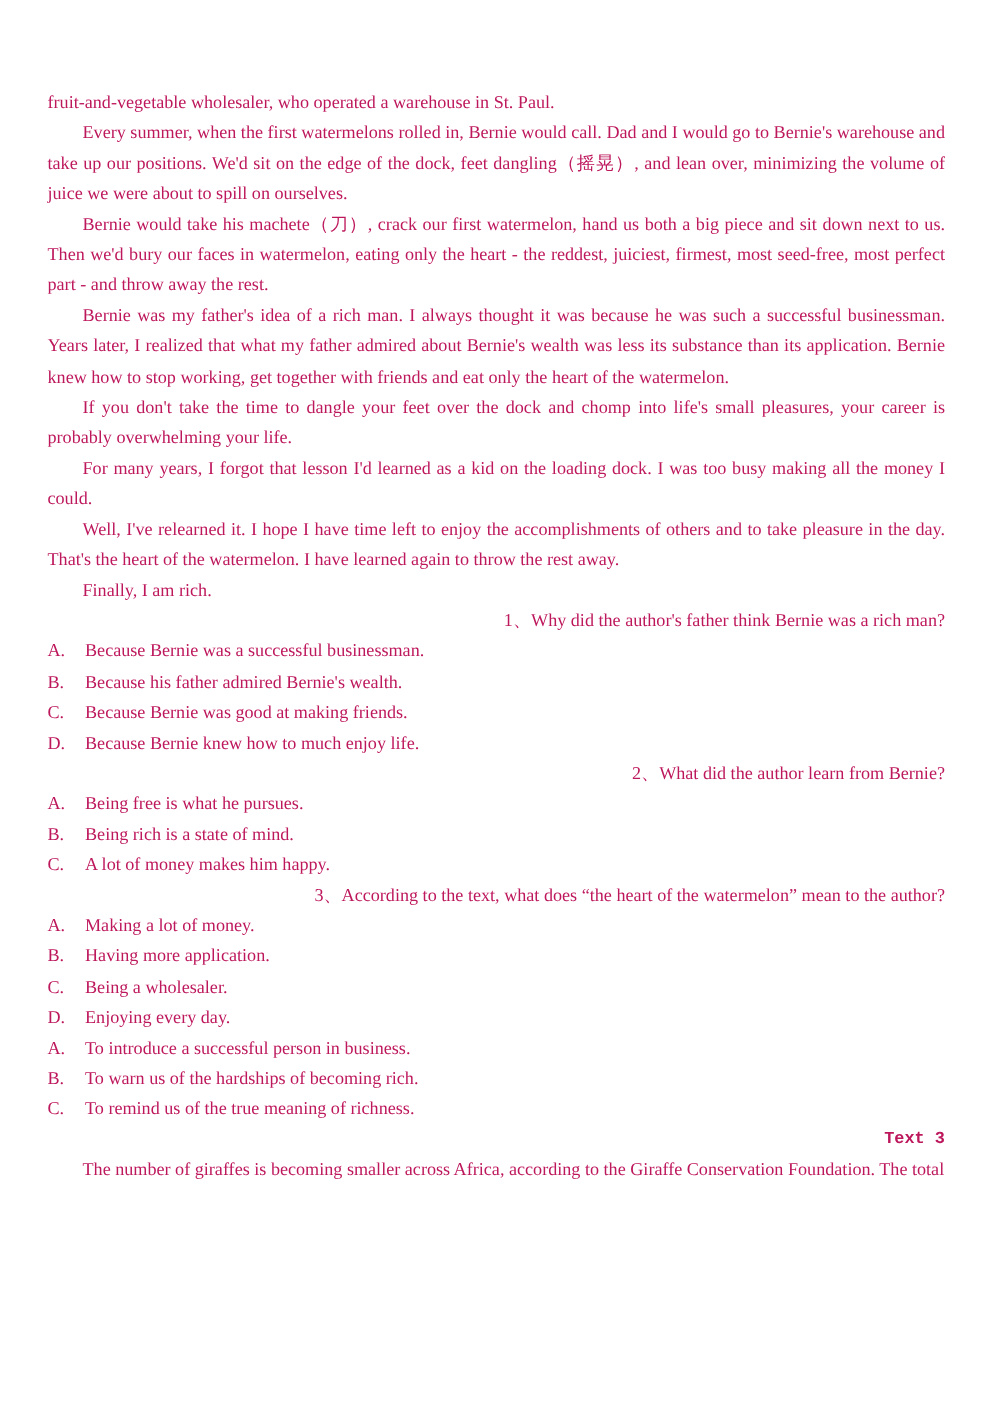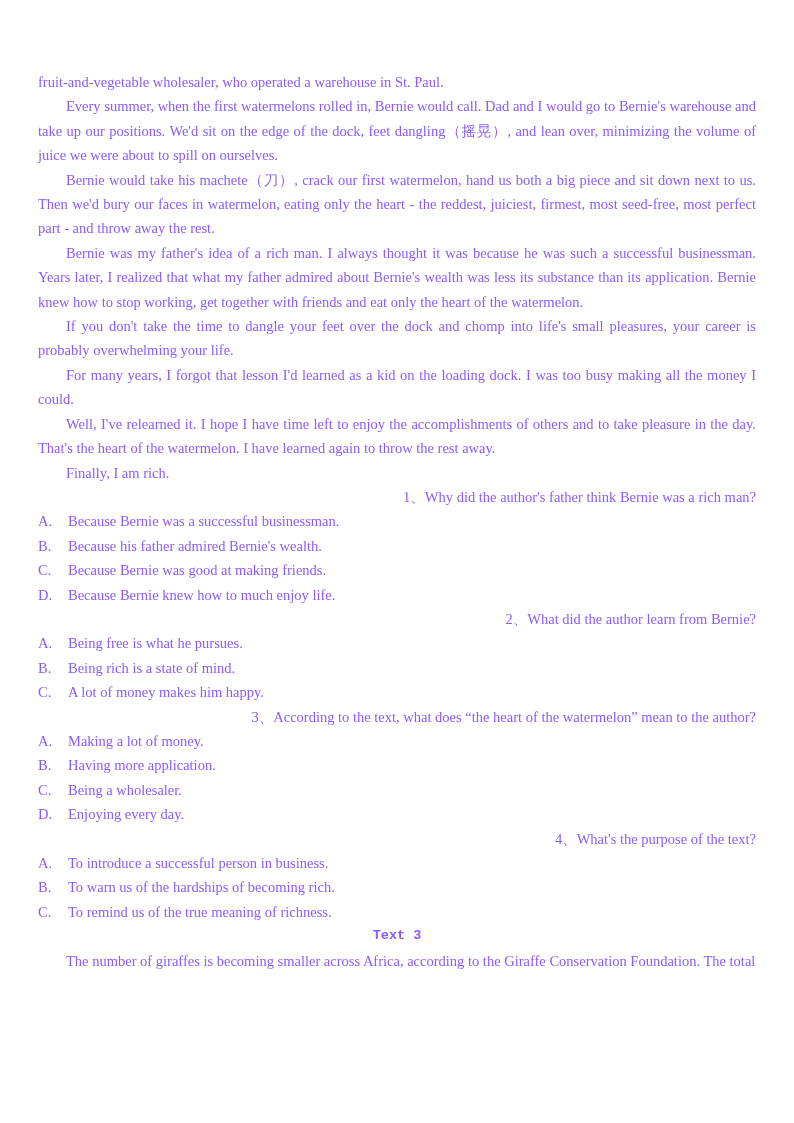--- a/index.html
+++ b/index.html
@@ -3,21 +3,21 @@
 <meta charset="utf-8">
 <style>
   * { margin: 0; padding: 0; box-sizing: border-box; }
   html, body { background: #ffffff; }
   .page {
     position: relative;
     width: 794px;
     height: 1123px;
     margin: 0 auto;
     background: #ffffff;
-    color: #8b5cf6;
+    color: #be185d;
     font-family: "Liberation Serif", serif;
     font-size: 14.5px;
     line-height: 24.4px;
     padding: 70px 38px 20px 38px;
     overflow: hidden;
   }
   .para {
     text-align: justify;
     text-indent: 28px;
   }
@@ -27,21 +27,21 @@
   }
   .option {
     text-align: left;
   }
   .option .letter {
     display: inline-block;
     min-width: 18px;
     margin-right: 12px;
   }
   .section-title {
-    text-align: center;
+    text-align: right;
     font-family: "Liberation Mono", "DejaVu Sans Mono", monospace;
     font-weight: bold;
     font-size: 13.5px;
   }
 </style>
 </head>
 <body>
 
 <div class="page">
 
@@ -75,21 +75,20 @@
 
     <div>
       <p class="stem">3、According to the text, what does “the heart of the watermelon” mean to the author?</p>
       <p class="option"><span class="letter">A.</span><span>Making a lot of money.</span></p>
       <p class="option"><span class="letter">B.</span><span>Having more application.</span></p>
       <p class="option"><span class="letter">C.</span><span>Being a wholesaler.</span></p>
       <p class="option"><span class="letter">D.</span><span>Enjoying every day.</span></p>
     </div>
 
     <div>
-      <p class="stem">4、What's the purpose of the text?</p>
       <p class="option"><span class="letter">A.</span><span>To introduce a successful person in business.</span></p>
       <p class="option"><span class="letter">B.</span><span>To warn us of the hardships of becoming rich.</span></p>
       <p class="option"><span class="letter">C.</span><span>To remind us of the true meaning of richness.</span></p>
     </div>
 
   </div>
 
   <p class="section-title">Text 3</p>
 
   <p class="para">The number of giraffes is becoming smaller across Africa, according to the Giraffe Conservation Foundation. The total</p>

